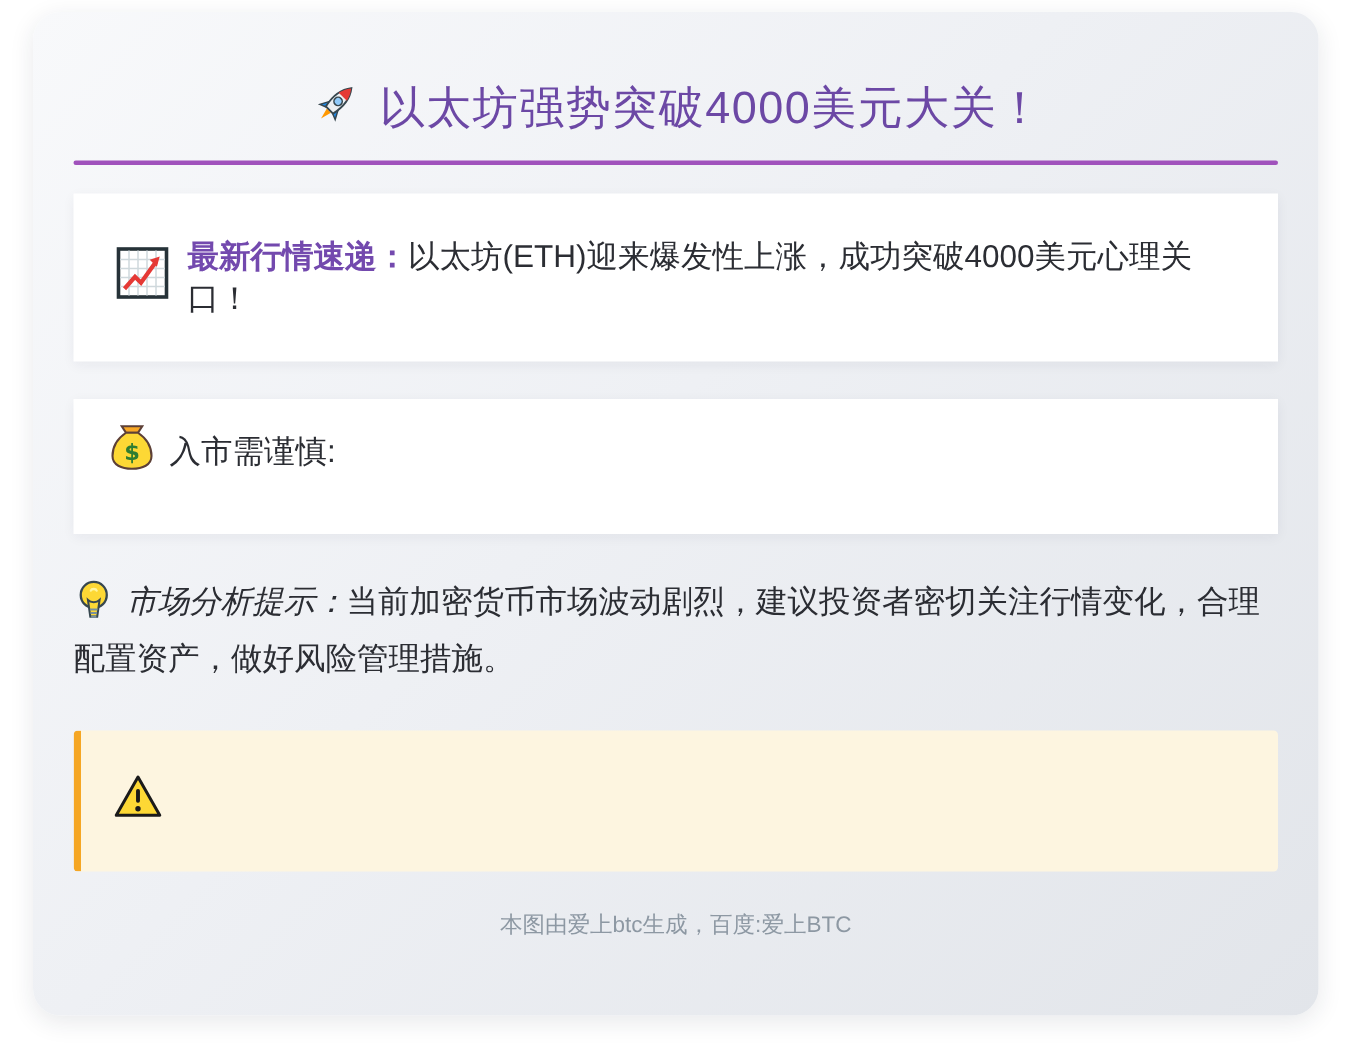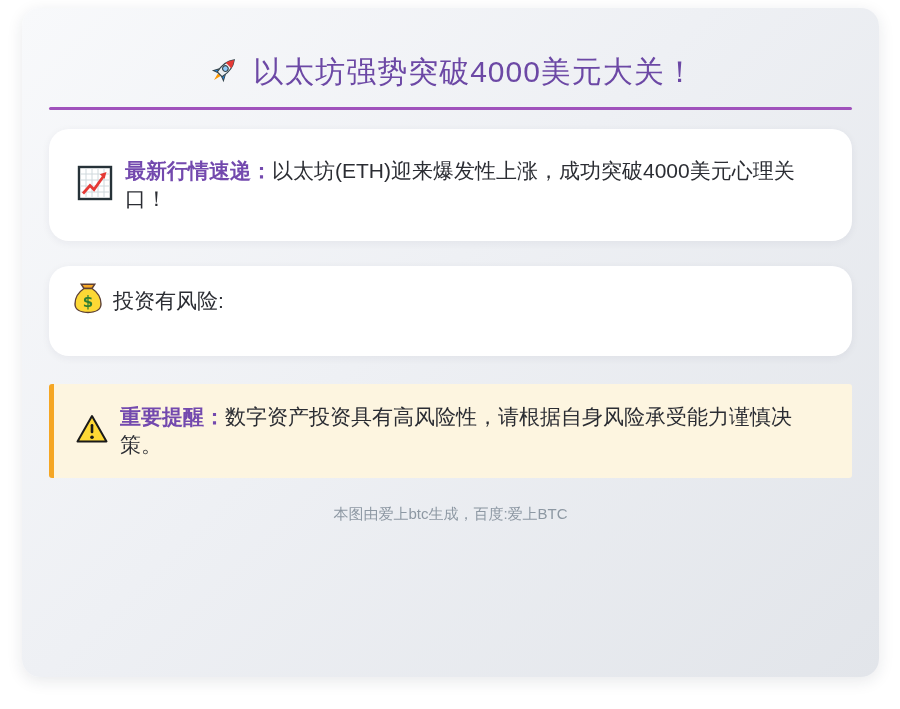--- a/index.html
+++ b/index.html
@@ -23,21 +23,21 @@
     display:flex; justify-content:center; align-items:center; gap:12px;
   }
   .title-text {
     font-size:30px; font-weight:normal; color:#6c48a5; letter-spacing:1px;
   }
   .divider {
     margin-top:14px; height:3px; border:none; border-radius:2px;
     background:#a052bc;
   }
   .card {
-    background:#ffffff; border-radius:20px;
+    background:#ffffff; border-radius:0;
     box-shadow:0 2px 8px rgba(30,40,60,0.06);
     justify-content:center;
   }
   .news-card {
     margin-top:19px; height:112px;
     display:flex; align-items:center; gap:12px;
     padding:0 28px;
     font-size:21px;
   }
   .purple-label { color:#7349ae; font-weight:bold; }
@@ -118,37 +118,40 @@
   <div class="stats-row">
     <div class="card stat-card">
       <div class="stat-label-row">
         <span class="icon">
           <svg width="30" height="32" viewBox="0 0 30 32">
             <path d="M11 6.5 L8.2 2.2 H21.8 L19 6.5 Z" fill="#f9a825" stroke="#5d4037" stroke-width="1.4"></path>
             <path d="M11 6.5 H19 C25 10.5 28 16.5 28 22 C28 28 22 30.5 15 30.5 C8 30.5 2 28 2 22 C2 16.5 5 10.5 11 6.5 Z" fill="#fdd835" stroke="#5d4037" stroke-width="1.4"></path>
             <text x="15" y="24.5" font-size="15" font-weight="bold" fill="#2e7d32" text-anchor="middle" font-family="DejaVu Sans, sans-serif">$</text>
           </svg>
         </span>
-        <span>投资有风险:</span>
+        <span>入市需谨慎:</span>
       </div>
     </div>
 
   </div>
 
+  <p class="analysis"><span class="icon"><svg width="27" height="30" viewBox="0 0 28 30">
+      <circle cx="14" cy="11.5" r="9" fill="#fdd835" stroke="#37474f" stroke-width="1.6"></circle>
+      <path d="M10 15 C12 17 16 17 18 15 L16.4 26.5 H11.6 Z" fill="#fdd835" stroke="#37474f" stroke-width="1.4"></path>
+      <path d="M11.4 21.5 H16.6 M11.8 24 H16.2 M12.2 26.5 H15.8" stroke="#78909c" stroke-width="1.4"></path>
+      <path d="M12 8.5 C12.5 7 15.5 7 16 8.5" fill="none" stroke="#fff59d" stroke-width="1.6" stroke-linecap="round"></path>
+    </svg></span><span class="analysis-label">市场分析提示：</span><span>当前加密货币市场波动剧烈，建议投资者密切关注行情变化，合理配置资产，做好风险管理措施。</span></p>
 
   <div class="warning-box">
     <span class="icon">
       <svg width="32" height="30" viewBox="0 0 32 30">
         <path d="M16 2 L30.5 27.5 H1.5 Z" fill="#fdd835" stroke="#1a1a1a" stroke-width="2" stroke-linejoin="round"></path>
         <rect x="14.7" y="10" width="2.6" height="9.2" rx="1.2" fill="#1a1a1a"></rect>
         <circle cx="16" cy="23.2" r="1.8" fill="#1a1a1a"></circle>
       </svg>
-    </span>
-    <span>
-      <span class="purple-label">重要提醒：</span><span>数字资产投资具有高风险性，请根据自身风险承受能力谨慎决策。</span>
     </span>
   </div>
 
   <div class="footer">
     <div>本图由爱上btc生成，百度:爱上BTC</div>
   </div>
 
 </div>
 
 </body></html>

